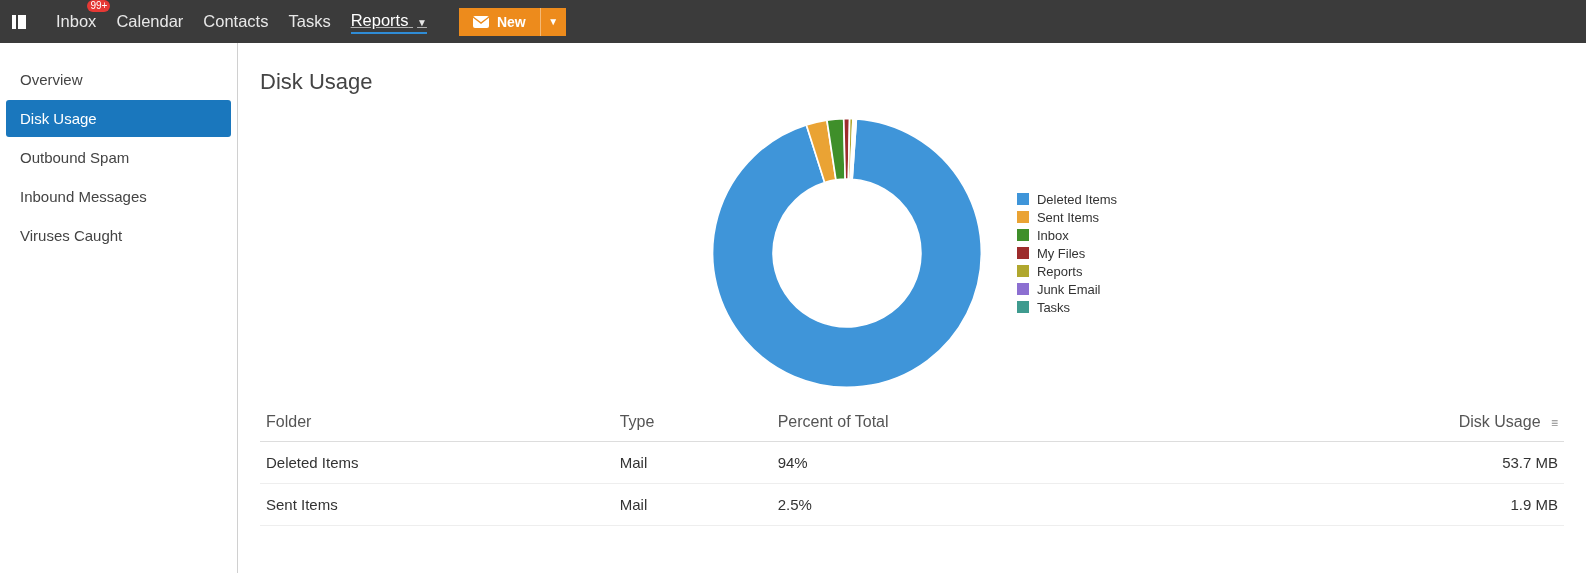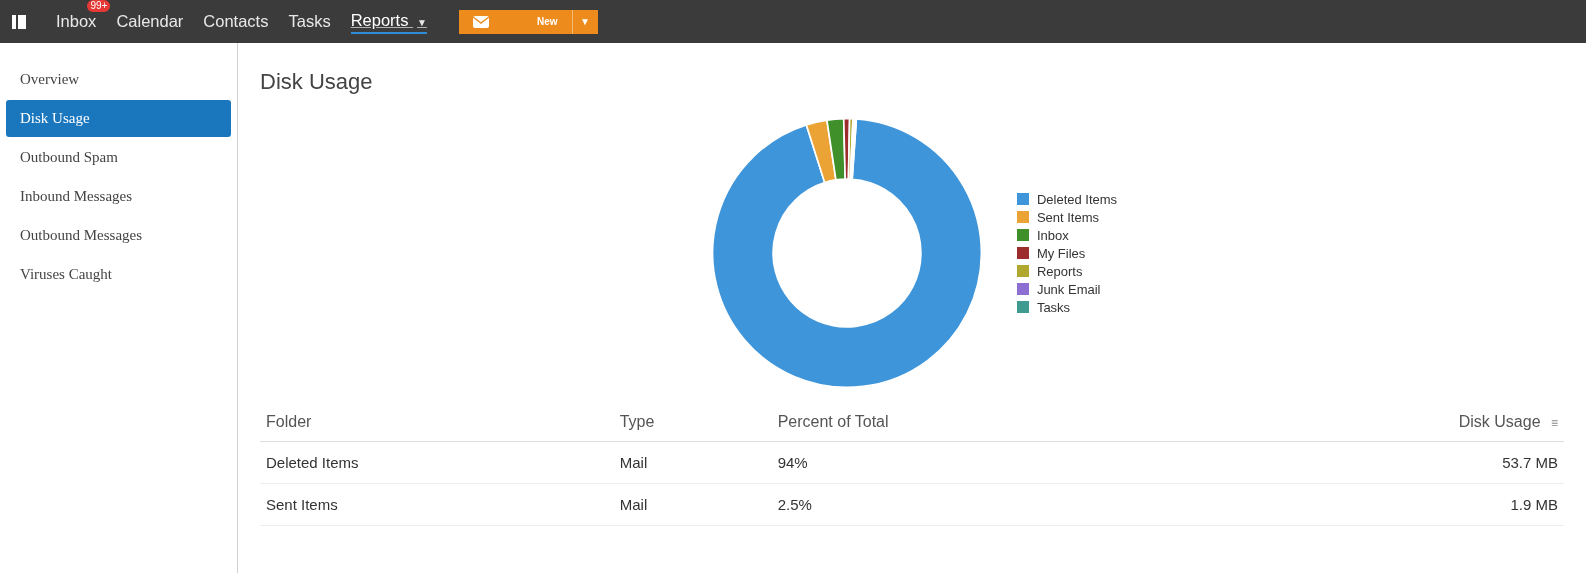--- a/index.html
+++ b/index.html
@@ -68,25 +68,24 @@
   .newbtn-wrap {
     display: flex;
     margin-left: 22px;
   }
   .newbtn {
     display: flex;
     align-items: center;
     background: #ed8b1c;
     color: #fff;
     font-weight: 600;
-    font-size: 10px;
+    font-size: 14px;
     padding: 6px 14px;
     cursor: pointer;
     border: none;
-    gap: 40px;
   }
   .newbtn svg { margin-right: 8px; }
   .newbtn-dd {
     width: 26px;
     background: #ed8b1c;
     border-left: 1px solid rgba(255,255,255,0.4);
     display: flex;
     align-items: center;
     justify-content: center;
     cursor: pointer;
@@ -97,21 +96,20 @@
   
   .body {
     display: flex;
     height: calc(100% - 43px);
   }
   .sidebar {
     width: 238px;
     border-right: 1px solid #d0d0d0;
     padding-top: 18px;
     background:#fff;
-    font-family:Liberation Serif, serif;
   }
   .side-item {
     padding: 10px 14px;
     font-size: 15px;
     color: #444;
     cursor: pointer;
     border-radius: 3px;
     margin: 0 6px 2px 6px;
   }
   .side-item.active {
@@ -217,21 +215,20 @@
   </div>
 </div>
 
 <div class="body">
 
   <div class="sidebar">
     <div class="side-item"><span>Overview</span></div>
     <div class="side-item active"><span>Disk Usage</span></div>
     <div class="side-item"><span>Outbound Spam</span></div>
     <div class="side-item"><span>Inbound Messages</span></div>
-    <div class="side-item"><span>Outbound Messages</span></div>
     <div class="side-item"><span>Viruses Caught</span></div>
   </div>
 
   <div class="main">
     <div class="page-title">Disk Usage</div>
 
     <div class="chart-wrap">
       <div class="donut">
         <svg viewBox="0 0 100 100" id="donut-svg">
             <path d="M 53.34831073971802 2.116925587528442 A 48 48 0 1 1 35.486245243978594 4.246847945938562 L 42.017434884188226 24.835766370266207 A 26.400000000000002 26.400000000000002 0 1 0 51.841570906844915 23.66430907314064 Z" fill="#3f95d9" stroke="#fff" stroke-width="0.6"></path>

